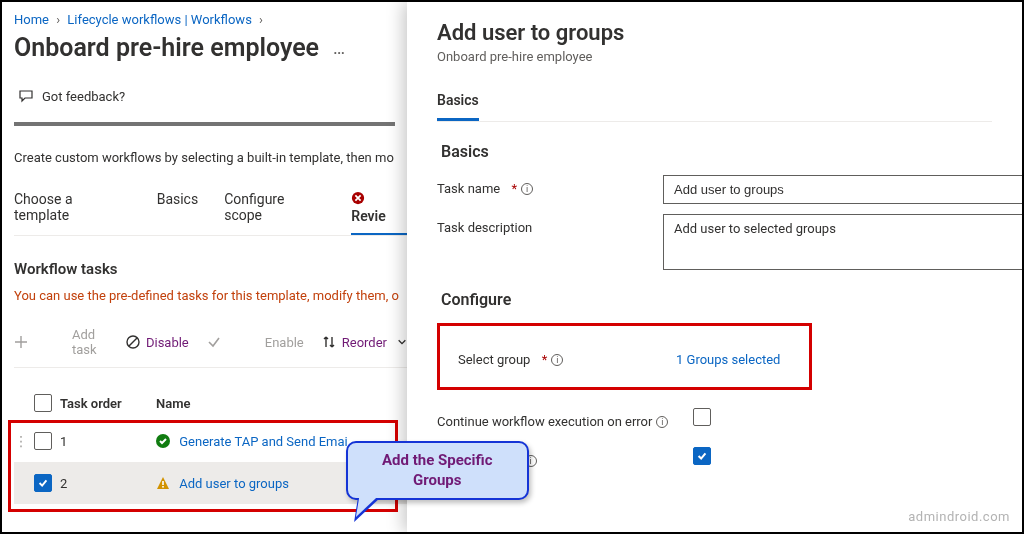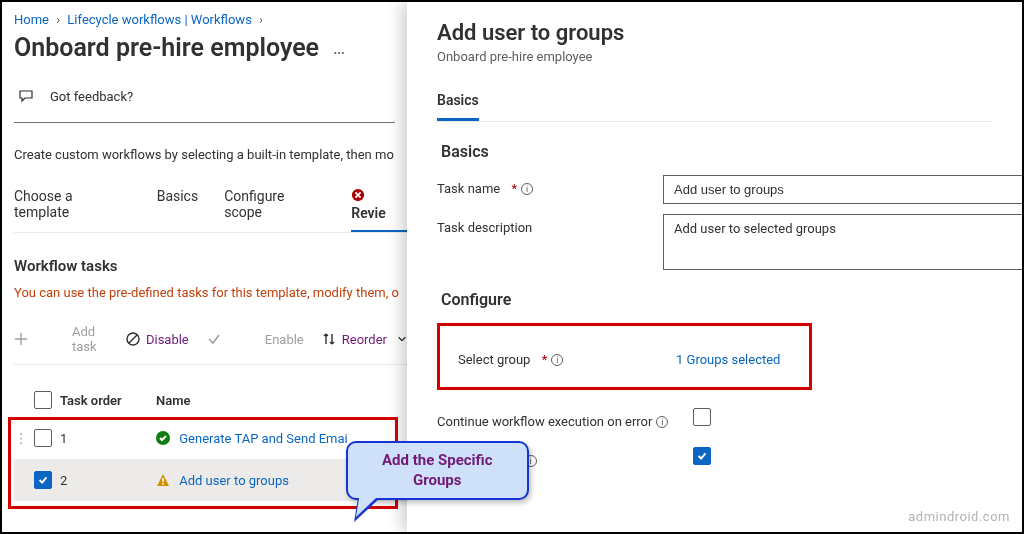--- a/index.html
+++ b/index.html
@@ -38,25 +38,25 @@
   }
   .page-title {
     font-size: 25px;
     font-weight: 600;
     color: #323130;
   }
   .ellipsis-btn {
     color: #605e5c; font-size: 18px; cursor: pointer; padding: 4px;
   }
   .feedback-row {
-    display: flex; align-items: center; gap: 16px;
+    display: flex; align-items: center; gap: 8px;
     color: #323130;
     font-size: 13px;
     padding: 4px 0 18px 4px;
-    border-bottom: 1px solid #737373;
+    border-bottom: 4px solid #737373;
     cursor: pointer;
     width: calc(100% - 12px);
   }
   .feedback-icon { width: 16px; height: 16px; display: inline-flex; }
   .intro-text {
     padding: 24px 0 20px 0;
     font-size: 13px;
     color: #323130;
   }
   .wizard-tabs {

